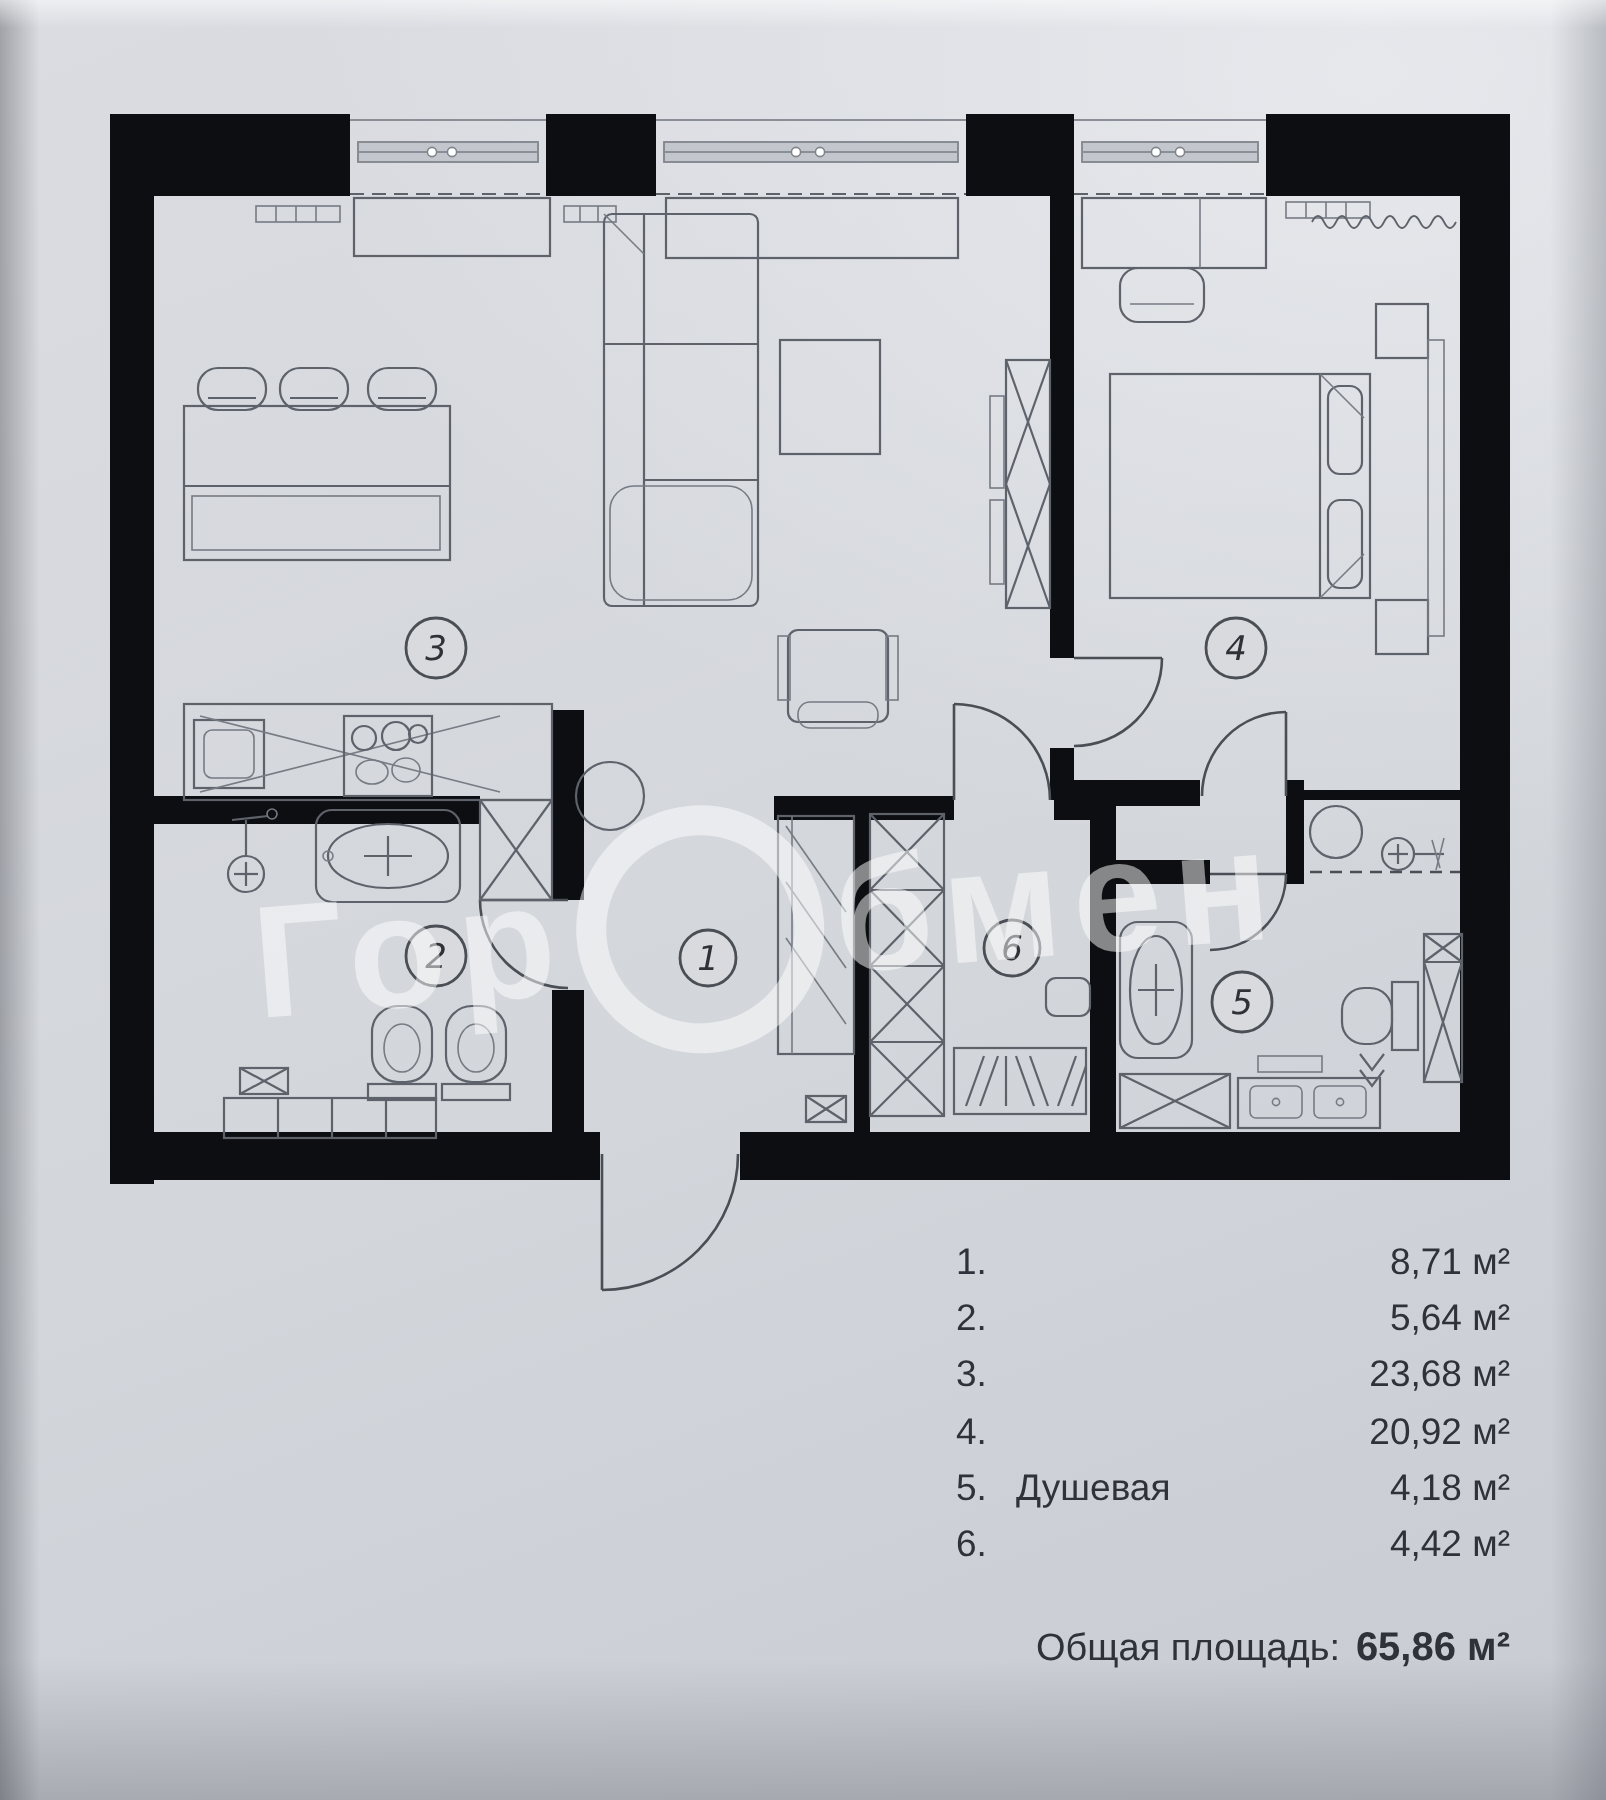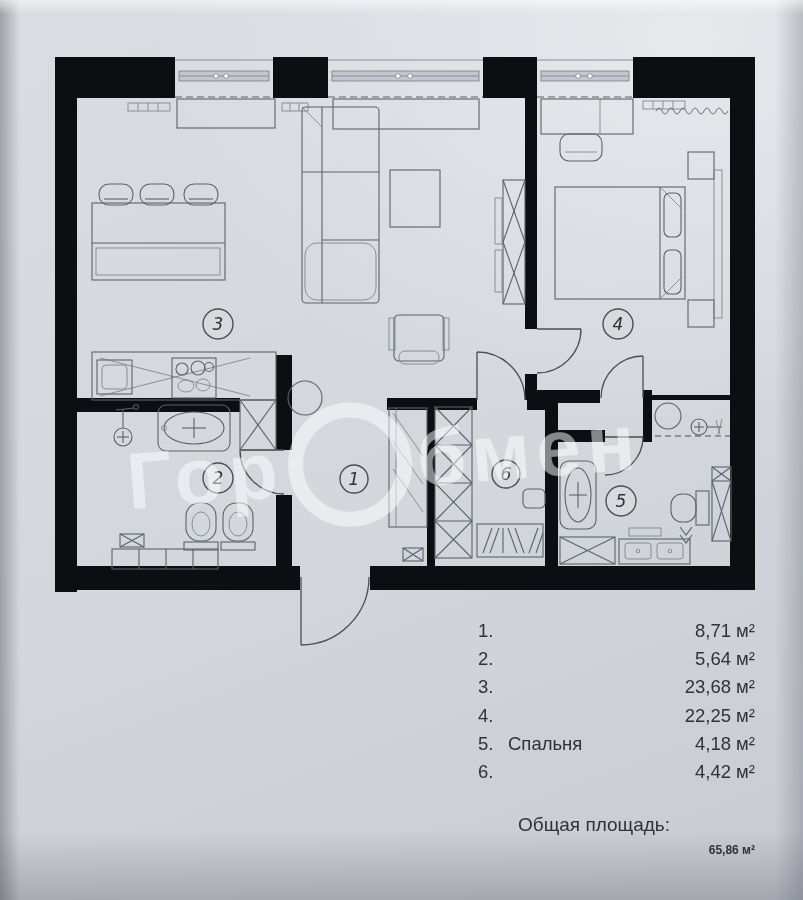--- a/index.html
+++ b/index.html
@@ -32,21 +32,21 @@
   }
   .ring{width:94px;height:94px;border:15px solid rgba(255,255,255,.5);border-radius:50%;
     margin:0 5px;display:inline-flex;align-items:center;justify-content:center;}
   .ring i{font-style:normal;font-size:12px;color:transparent;}
   .legend{position:absolute;left:478px;top:621px;width:277px;z-index:4;color:#2f323a;font-size:18.5px;}
   .lrow{display:flex;margin-bottom:8.2px;line-height:20px;}
   .lnum{width:30px;flex:0 0 30px;}
   .llabel{flex:1;}
   .larea{margin-left:auto;text-align:right;white-space:nowrap;}
   .ltotal{display:flex;margin-top:31px;padding-left:40px;font-size:19px;line-height:23px;align-items:flex-start;}
-  .ltotal .lval{margin-left:auto;font-weight:700;font-size:12px;margin-top:26px;}
+  .ltotal .lval{margin-left:auto;font-weight:700;font-size:20px;}
 </style>
 </head>
 <body>
 
 <div class="photo">
 
   <svg width="803" height="900" viewBox="0 0 803 900">
 
     <g>
       <rect class="wall" x="55" y="57" width="120" height="41"></rect>
@@ -382,25 +382,25 @@
     <div class="lrow">
       <span class="lnum">2.</span>
       <span class="larea">5,64 м²</span>
     </div>
     <div class="lrow">
       <span class="lnum">3.</span>
       <span class="larea">23,68 м²</span>
     </div>
     <div class="lrow">
       <span class="lnum">4.</span>
-      <span class="larea">22,25 м²</span>
+      <span class="larea">20,92 м²</span>
     </div>
     <div class="lrow">
       <span class="lnum">5.</span>
-      <span class="llabel">Спальня</span>
+      <span class="llabel">Душевая</span>
       <span class="larea">4,18 м²</span>
     </div>
     <div class="lrow">
       <span class="lnum">6.</span>
       <span class="larea">4,42 м²</span>
     </div>
     <div class="ltotal">
       <span>Общая площадь:</span>
       <span class="lval">65,86 м²</span>
     </div>

